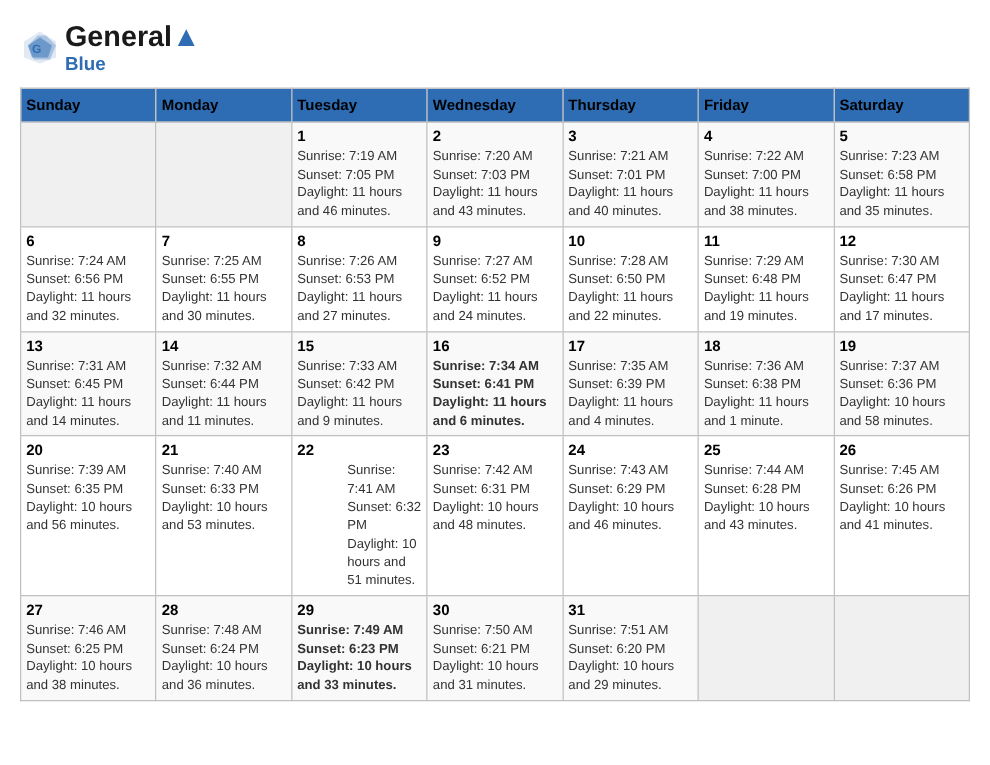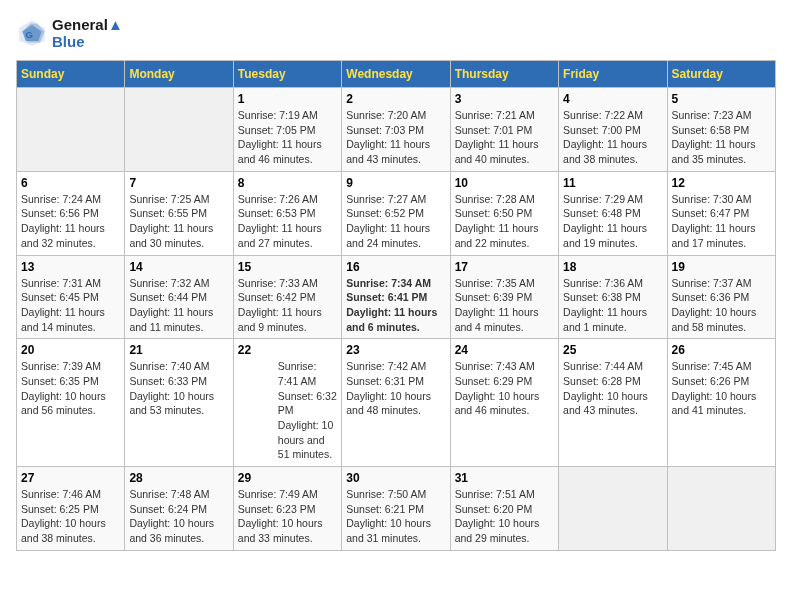--- a/index.html
+++ b/index.html
@@ -38,21 +38,21 @@
       color: #333;
       margin-top: 2px;
     }
     table {
       width: 100%;
       border-collapse: collapse;
       font-size: 11px;
     }
     thead tr th {
       background-color: #2e6db4;
-      color: #fde047;
+      color: #000000;
       padding: 6px 4px;
       text-align: left;
       font-size: 12px;
       font-weight: bold;
       border: 1px solid #c0c0c0;
     }
     tbody tr td {
       border: 1px solid #c0c0c0;
       vertical-align: top;
       padding: 4px;
@@ -85,21 +85,21 @@
 
 <div class="header">
   <div class="logo">
     <svg class="logo-icon" viewBox="0 0 40 40">
       <polygon points="20,4 36,14 36,30 20,36 4,30 4,14" fill="#2e6db4" opacity="0.15"></polygon>
       <polygon points="26,8 36,18 30,32 14,32 8,18 18,8" fill="#2e6db4" opacity="0.3"></polygon>
       <polygon points="20,10 32,18 28,30 12,30 8,18 20,10" fill="#2e6db4" opacity="0.5"></polygon>
       <text x="12" y="26" font-size="12" font-weight="bold" fill="#2e6db4">G</text>
     </svg>
     <div>
-      <div style="font-size:15px;font-weight:bold;color:#1a1a1a;">General<span style="color:#2e6db4;">▲</span></div>
+      <div style="font-size:23px;font-weight:bold;color:#1a1a1a;">General<span style="color:#2e6db4;">▲</span></div>
       <div style="font-size:15px;font-weight:bold;color:#2e6db4;">Blue</div>
     </div>
   </div>
 </div>
 
 <table>
   <thead>
     <tr>
     <th>Sunday</th>
         <th>Monday</th>
@@ -285,21 +285,21 @@
 Daylight: 10 hours and 38 minutes.</div>
         </td>
         <td>
           <span class="day-number">28</span>
           <div class="day-info" style="white-space: pre-line;">Sunrise: 7:48 AM
 Sunset: 6:24 PM
 Daylight: 10 hours and 36 minutes.</div>
         </td>
         <td>
           <span class="day-number">29</span>
-          <div class="day-info" style="white-space: pre-line;">Sunrise: 7:49 AM
+          <div class="day-info" style="white-space: pre-line; font-weight: bold;">Sunrise: 7:49 AM
 Sunset: 6:23 PM
 Daylight: 10 hours and 33 minutes.</div>
         </td>
         <td>
           <span class="day-number">30</span>
           <div class="day-info" style="white-space: pre-line;">Sunrise: 7:50 AM
 Sunset: 6:21 PM
 Daylight: 10 hours and 31 minutes.</div>
         </td>
         <td>

